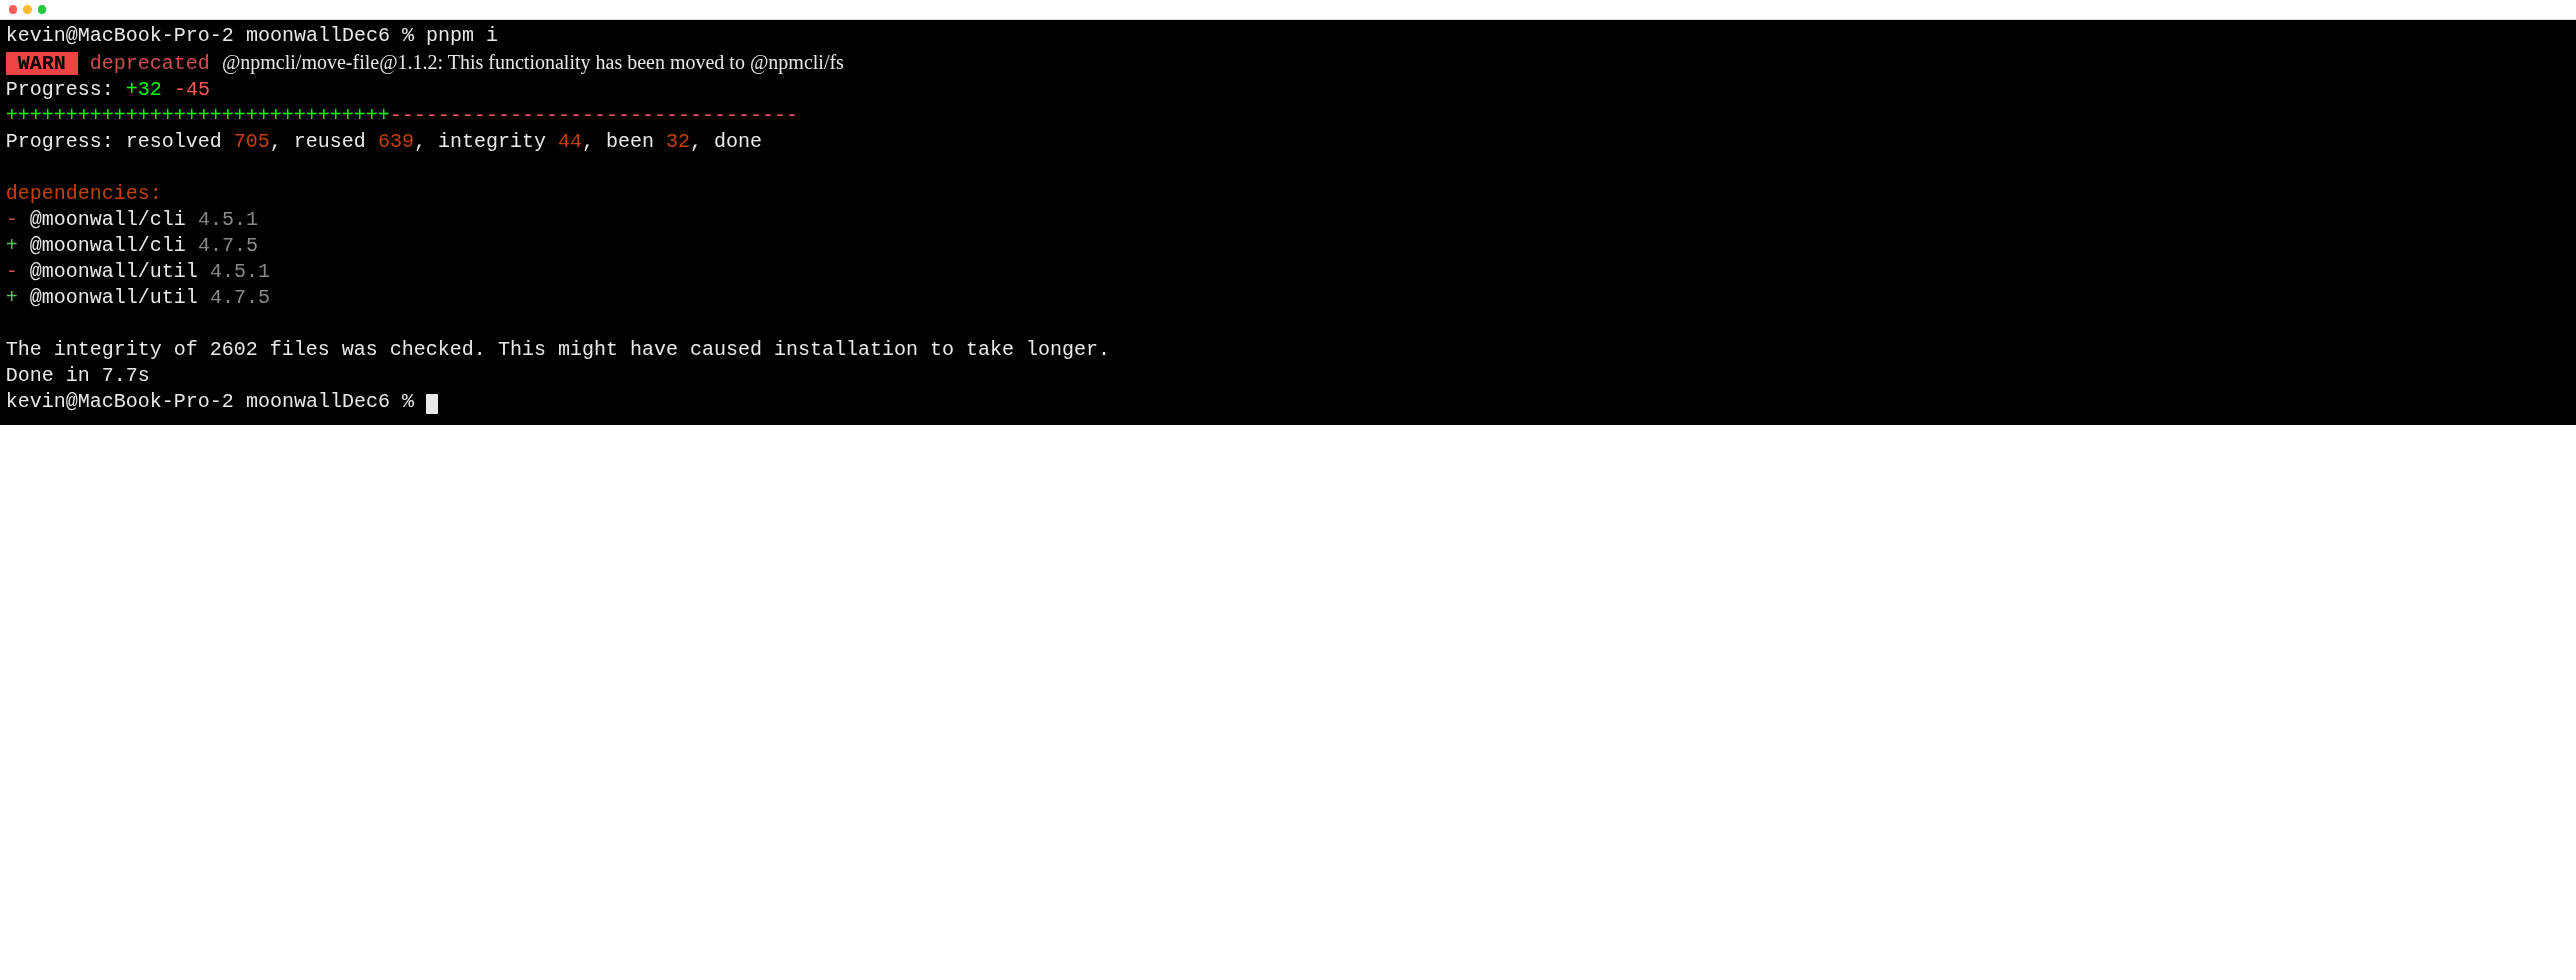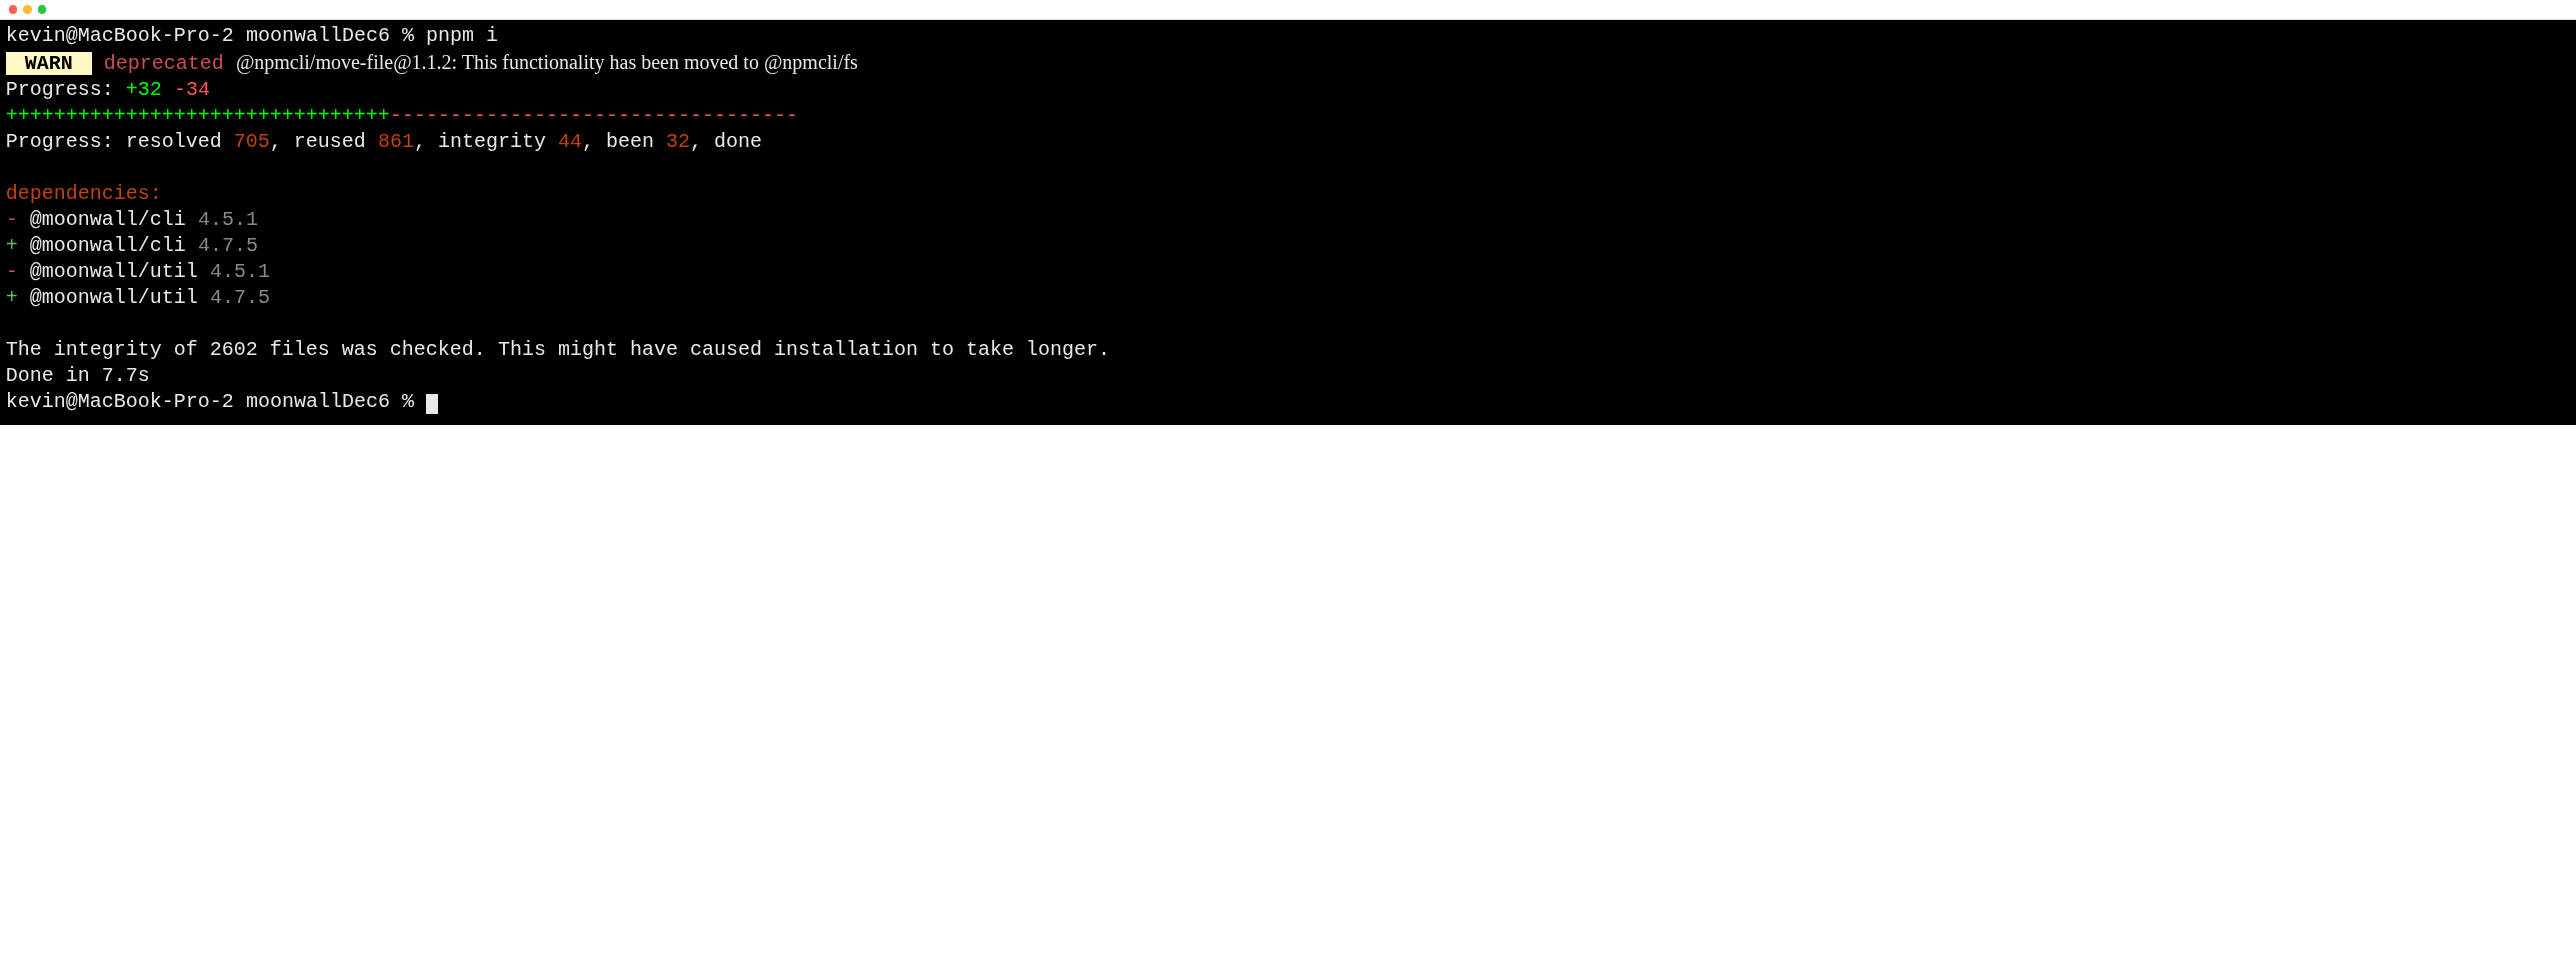--- a/index.html
+++ b/index.html
@@ -34,24 +34,24 @@
     .tl-green { background: #27c93f; }
     .terminal {
       background: #000;
       color: #e8e8e8;
       padding: 2.9px 5.8px 4.3px 5.8px;
       min-height: 405px;
       white-space: pre;
       font-weight: 500;
     }
     .warn-badge {
-      background: #fef9c3;
+      background: #ef4444;
       color: #000;
       font-weight: 700;
-      padding: 0 7px;
+      padding: 0 0;
       font-family: Liberation Mono, monospace;
     }
     .red { color: #c94f4f; }
     .green { color: #5fbf5f; }
     .brightGreen { color: #00ff00; }
     .brightRed { color: #ff5555; }
     .cyan { color: #c2410c; }
     .grey { color: #888888; }
     .white { color: #e8e8e8; font-family: Liberation Serif, serif; }
     .cursor {
@@ -68,23 +68,23 @@
 <body>
 
 <div class="window">
   <div class="titlebar">
     <div class="traffic-light tl-red"></div>
     <div class="traffic-light tl-yellow"></div>
     <div class="traffic-light tl-green"></div>
   </div>
   <div class="terminal"><span><span>kevin</span>@<span>MacBook-Pro-2</span> <span>moonwallDec6</span> <span>%</span> <span>pnpm i</span></span>
 <span><span class="warn-badge"> WARN </span> <span class="red">deprecated</span> <span class="white">@npmcli/move-file@1.1.2: This functionality has been moved to @npmcli/fs</span></span>
-<span><span>Progress:</span> <span class="brightGreen">+32</span> <span class="brightRed">-34</span></span>
+<span><span>Progress:</span> <span class="brightGreen">+32</span> <span class="brightRed">-45</span></span>
 <span><span class="brightGreen">++++++++++++++++++++++++++++++++</span><span class="brightRed">----------------------------------</span></span>
-<span><span>Progress: resolved </span><span class="cyan">705</span><span>, reused </span><span class="cyan">861</span><span>, integrity </span><span class="cyan">44</span><span>, been </span><span class="cyan">32</span><span>, done</span></span>
+<span><span>Progress: resolved </span><span class="cyan">705</span><span>, reused </span><span class="cyan">639</span><span>, integrity </span><span class="cyan">44</span><span>, been </span><span class="cyan">32</span><span>, done</span></span>
 
 <span class="cyan">dependencies:</span>
 <span><span class="red">-</span> <span>@moonwall/cli</span> <span class="grey">4.5.1</span></span>
 <span><span class="green">+</span> <span>@moonwall/cli</span> <span class="grey">4.7.5</span></span>
 <span><span class="red">-</span> <span>@moonwall/util</span> <span class="grey">4.5.1</span></span>
 <span><span class="green">+</span> <span>@moonwall/util</span> <span class="grey">4.7.5</span></span>
 
 <span>The integrity of 2602 files was checked. This might have caused installation to take longer.</span>
 <span>Done in 7.7s</span>
 <span><span>kevin</span>@<span>MacBook-Pro-2</span> <span>moonwallDec6</span> <span>%</span> <span class="cursor"></span></span></div>

